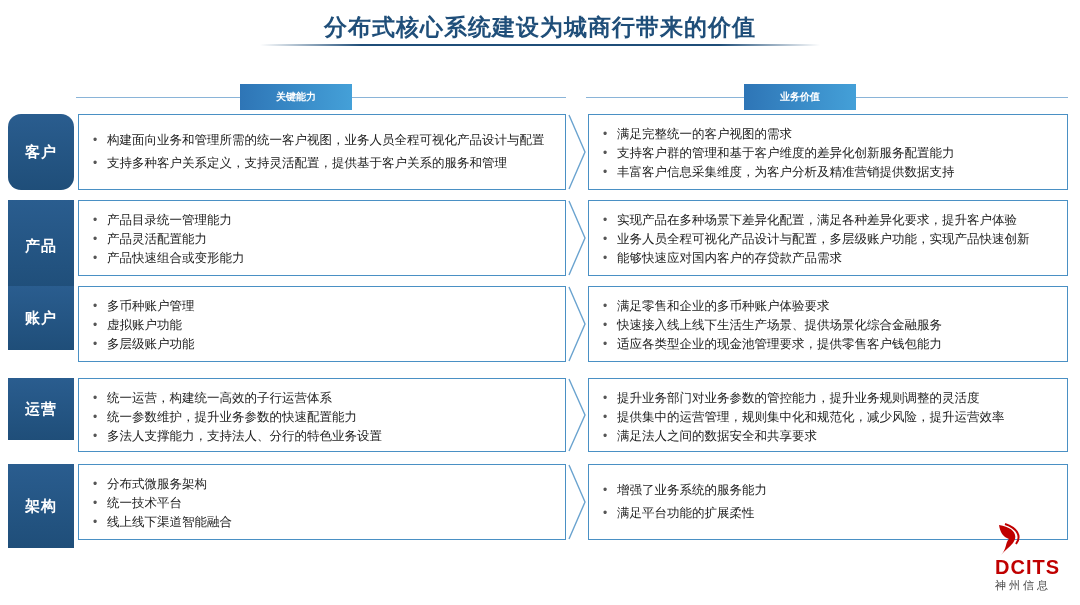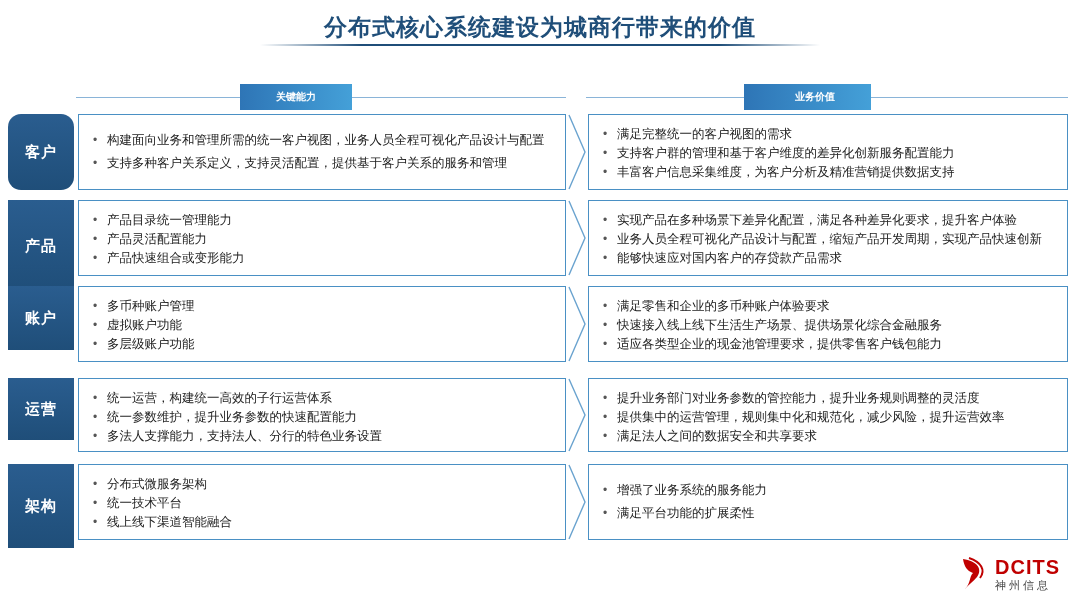--- a/index.html
+++ b/index.html
@@ -46,21 +46,21 @@
     height: 26px;
     line-height: 26px;
     text-align: center;
     color: #ffffff;
     font-size: 10px;
     font-weight: bold;
     background: linear-gradient(to right, #2e75b6, #44a0d8);
     z-index: 3;
   }
   #header-left  { left: 240px; width: 112px; }
-  #header-right { left: 744px; width: 112px; padding-left: 15px; }
+  #header-right { left: 744px; width: 112px; }
 
   .header-rule {
     position: absolute;
     top: 97px;
     height: 1px;
     background: #8ab4d8;
     z-index: 1;
   }
   #rule-left-a  { left: 76px;  width: 166px; }
   #rule-left-b  { left: 352px; width: 214px; }
@@ -114,20 +114,21 @@
   }
   .arrow svg { display: block; }
 
   
   #logo {
     position: absolute;
     right: 20px;
     bottom: 14px;
     display: flex;
     align-items: flex-start;
+    flex-direction: column;
   }
   #logo-mark {
     width: 30px; height: 34px;
     margin-right: 6px;
   }
   #logo-textwrap { line-height: 1; }
   #logo-name {
     font-size: 20px;
     font-weight: bold;
     color: #c00000;
@@ -206,21 +207,21 @@
         <span class="bullet-text">产品快速组合或变形能力</span>
       </div>
     </div>
     <div class="panel panel-right" style="top: 200px; height: 76px;">
       <div class="bullet-row">
         <span class="bullet-dot">•</span>
         <span class="bullet-text">实现产品在多种场景下差异化配置，满足各种差异化要求，提升客户体验</span>
       </div>
       <div class="bullet-row">
         <span class="bullet-dot">•</span>
-        <span class="bullet-text">业务人员全程可视化产品设计与配置，缩短产品开发周期，实现产品快速创新</span>
+        <span class="bullet-text">业务人员全程可视化产品设计与配置，多层级账户功能，实现产品快速创新</span>
       </div>
       <div class="bullet-row">
         <span class="bullet-dot">•</span>
         <span class="bullet-text">能够快速应对国内客户的存贷款产品需求</span>
       </div>
     </div>
     <div class="arrow" style="top: 200px; height: 76px;">
       <svg width="18" height="76" viewBox="0 0 18 76">
         <path d="M1 1 L17 38 L1 75" fill="none" stroke="#6aa3cf" stroke-width="1.4"></path>
       </svg>

